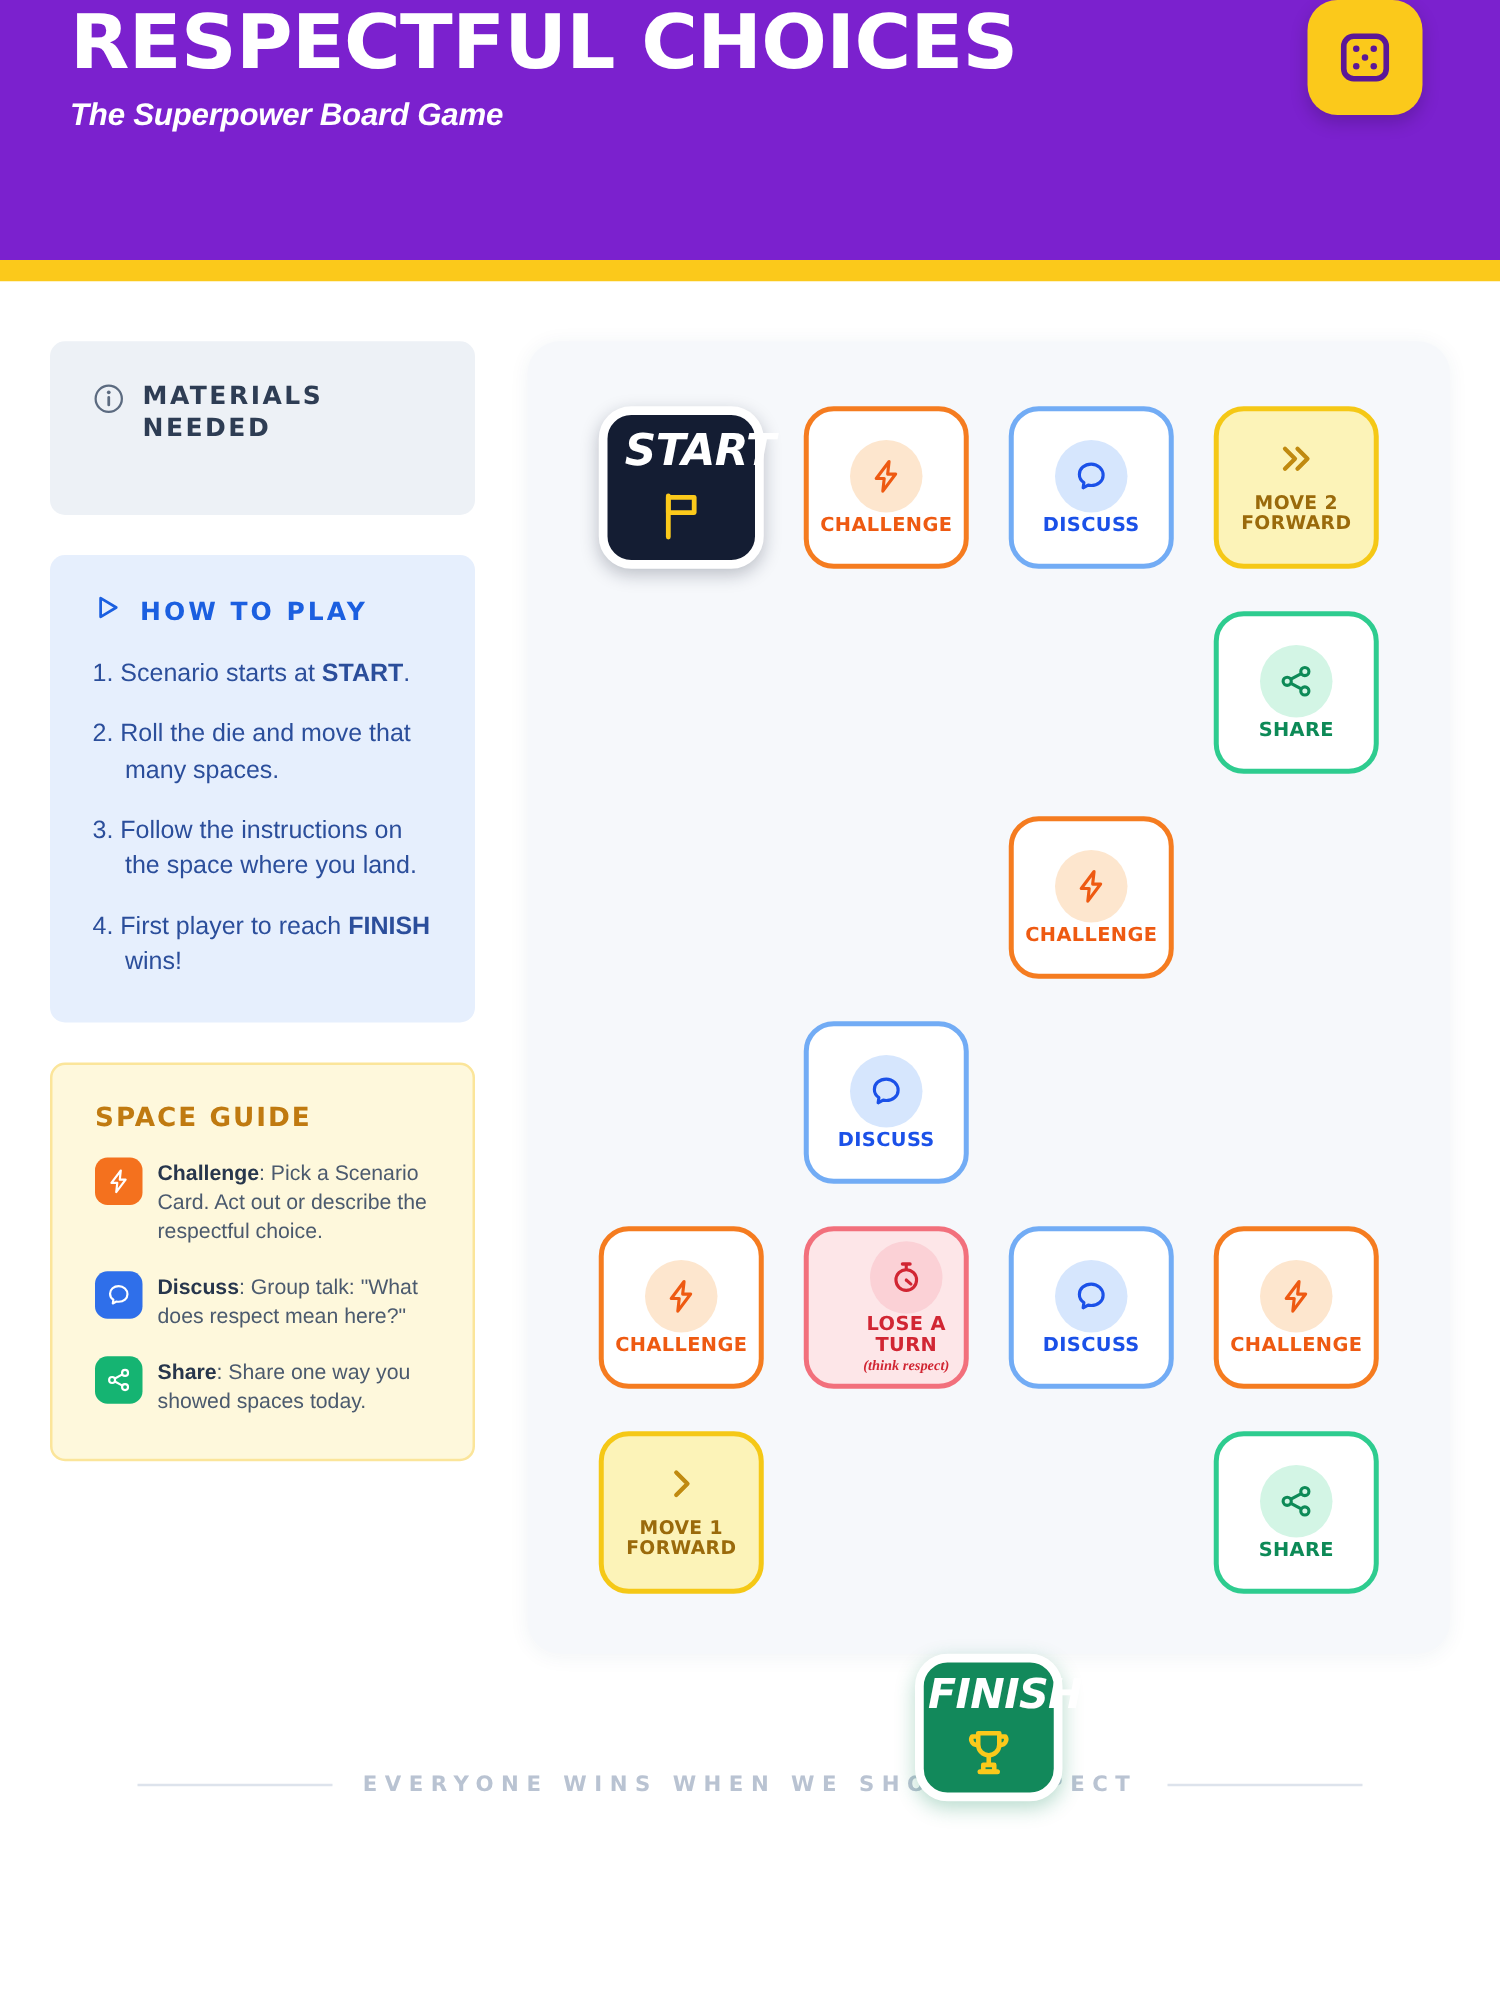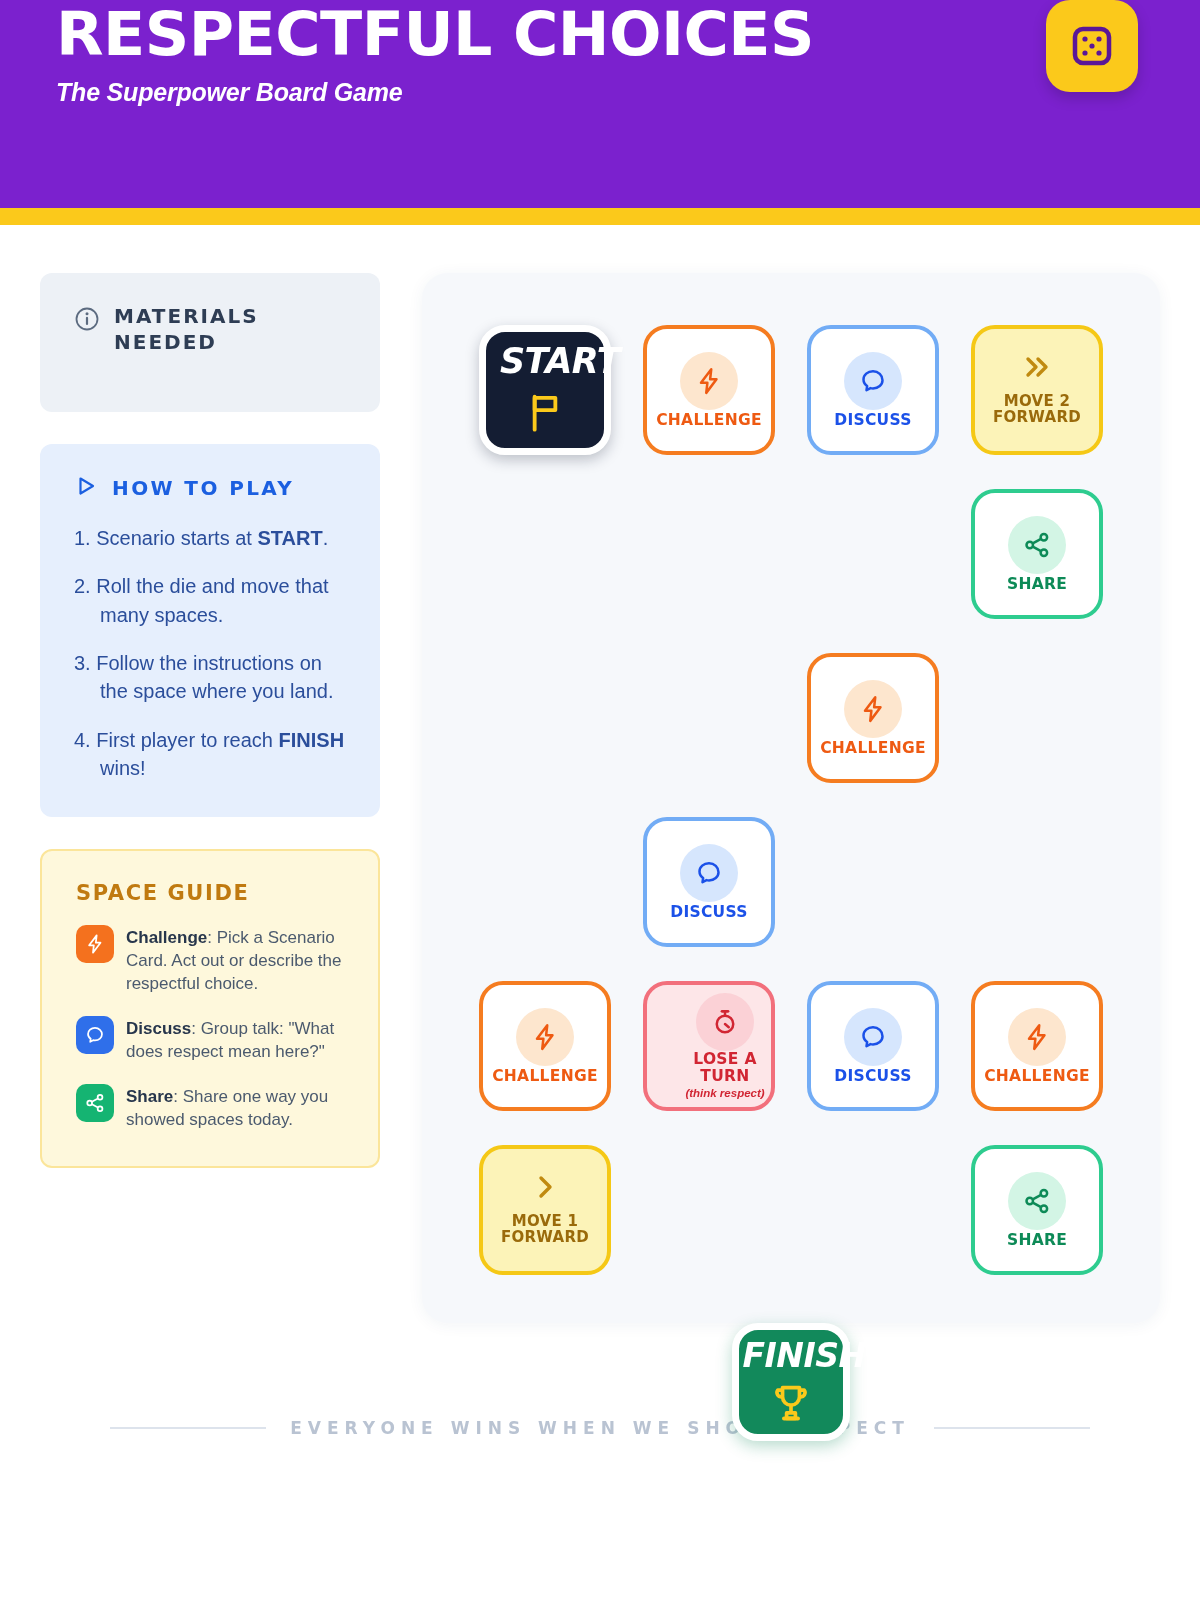--- a/index.html
+++ b/index.html
@@ -168,21 +168,21 @@
   .t-share .tile-icon-bubble { background: #D3F5E5; }
   .t-share .tile-label { color: #0D8A57; }
 
   .t-move { border: 4px solid #F5C816; background: #FCF3B8; }
   .t-move .tile-label { color: #9A6A0B; font-size: 15px; }
   .t-move .move-arrow { margin-bottom: 10px; }
 
   .t-lose { border: 4px solid #F2707C; background: #FDE6E8; }
   .t-lose .tile-icon-bubble { background: #FBD1D6; }
   .t-lose .tile-label { color: #D12633; }
-  .t-lose .tile-sub { color: #D12633; }
+  .t-lose .tile-sub { color: #D12633; font-family: Liberation Serif, serif; }
 
   .t-start {
     background: #141D33;
     border: 7px solid #ffffff;
     border-radius: 26px;
     box-shadow: 0 5px 14px rgba(20,29,51,0.25);
     overflow: visible;
   }
   .start-word {
     font-size: 35px; font-weight: 900; font-style: italic;

